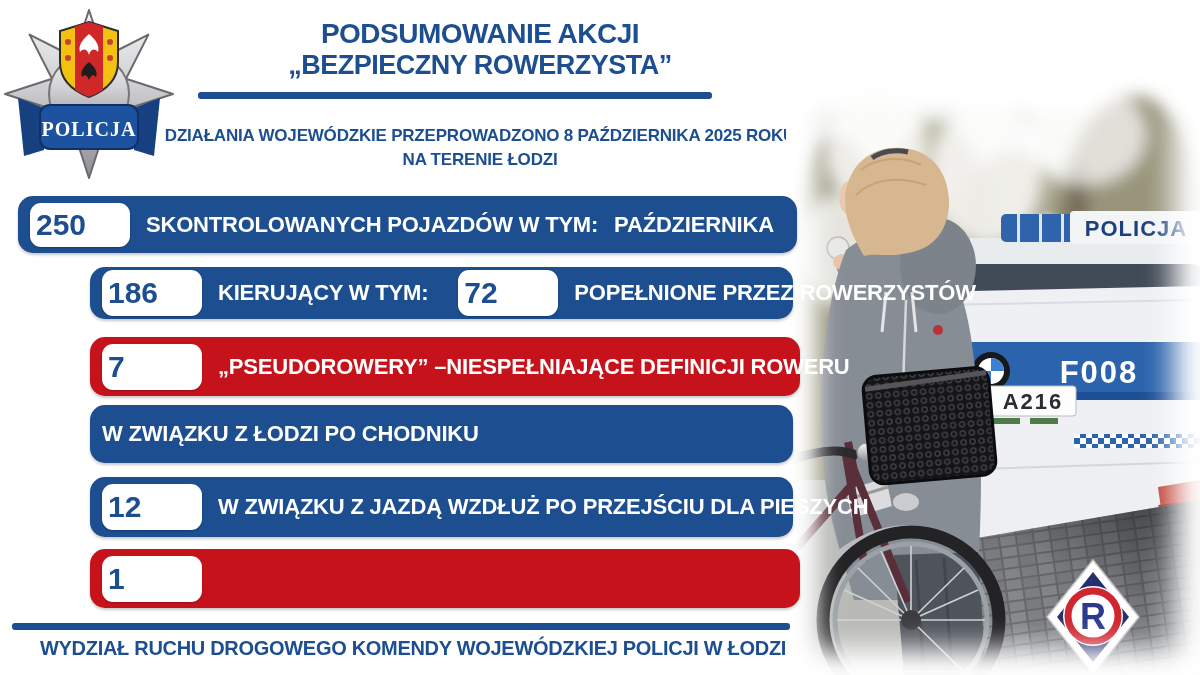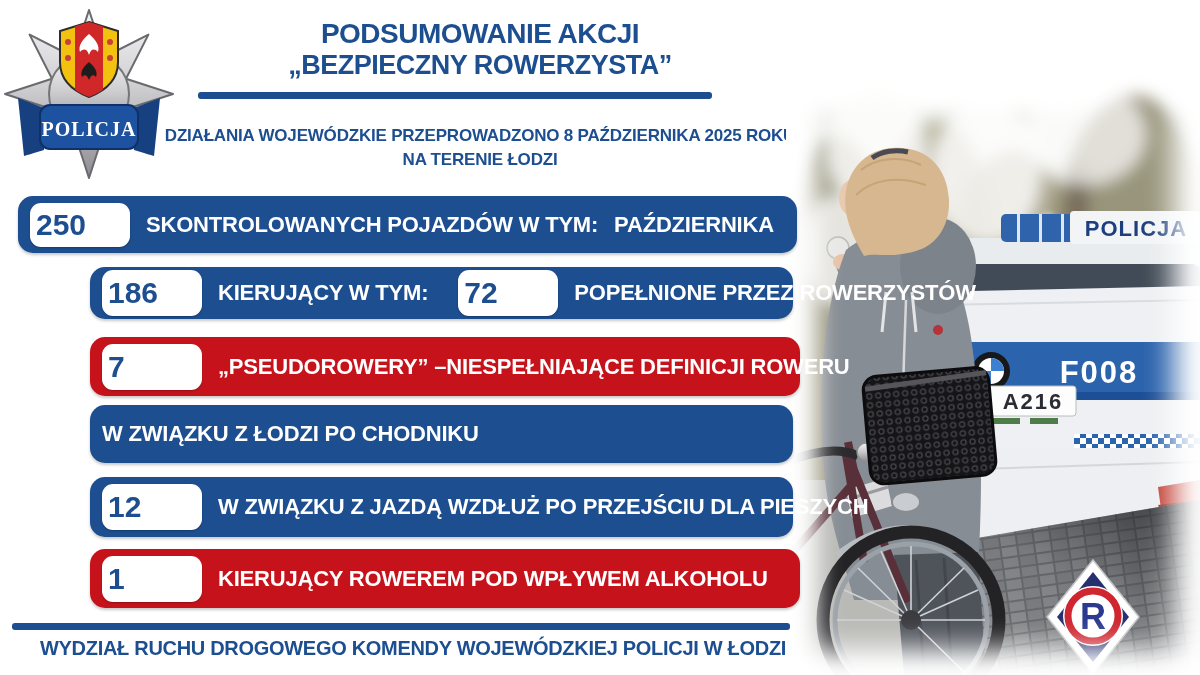--- a/index.html
+++ b/index.html
@@ -279,17 +279,16 @@
   <span class="numbox">
       <span>12</span>
     </span>
   <span class="bar-label">W ZWIĄZKU Z JAZDĄ WZDŁUŻ PO PRZEJŚCIU DLA PIESZYCH</span>
 </div>
 
 <div class="bar red" style="left:90px;top:549px;width:686px;height:59px;">
   <span class="numbox">
       <span>1</span>
     </span>
-  <span class="bar-label">KIERUJĄCY ROWEREM POD WPŁYWEM ALKOHOLU</span>
 </div>
 
 <div class="rule" style="left:12px;top:623px;width:778px;height:7px;z-index:3;"></div>
 <div class="footer-text">WYDZIAŁ RUCHU DROGOWEGO KOMENDY WOJEWÓDZKIEJ POLICJI W ŁODZI</div>
 
 </body></html>

